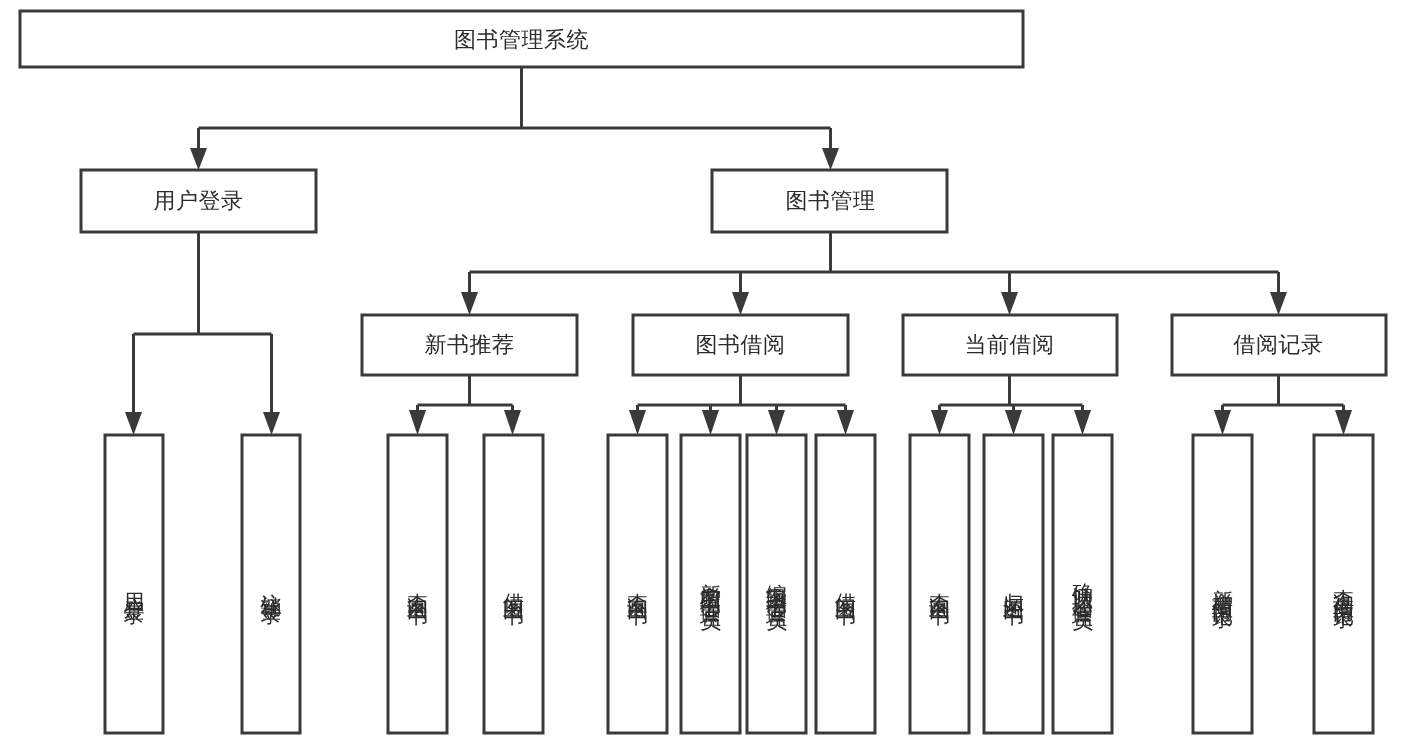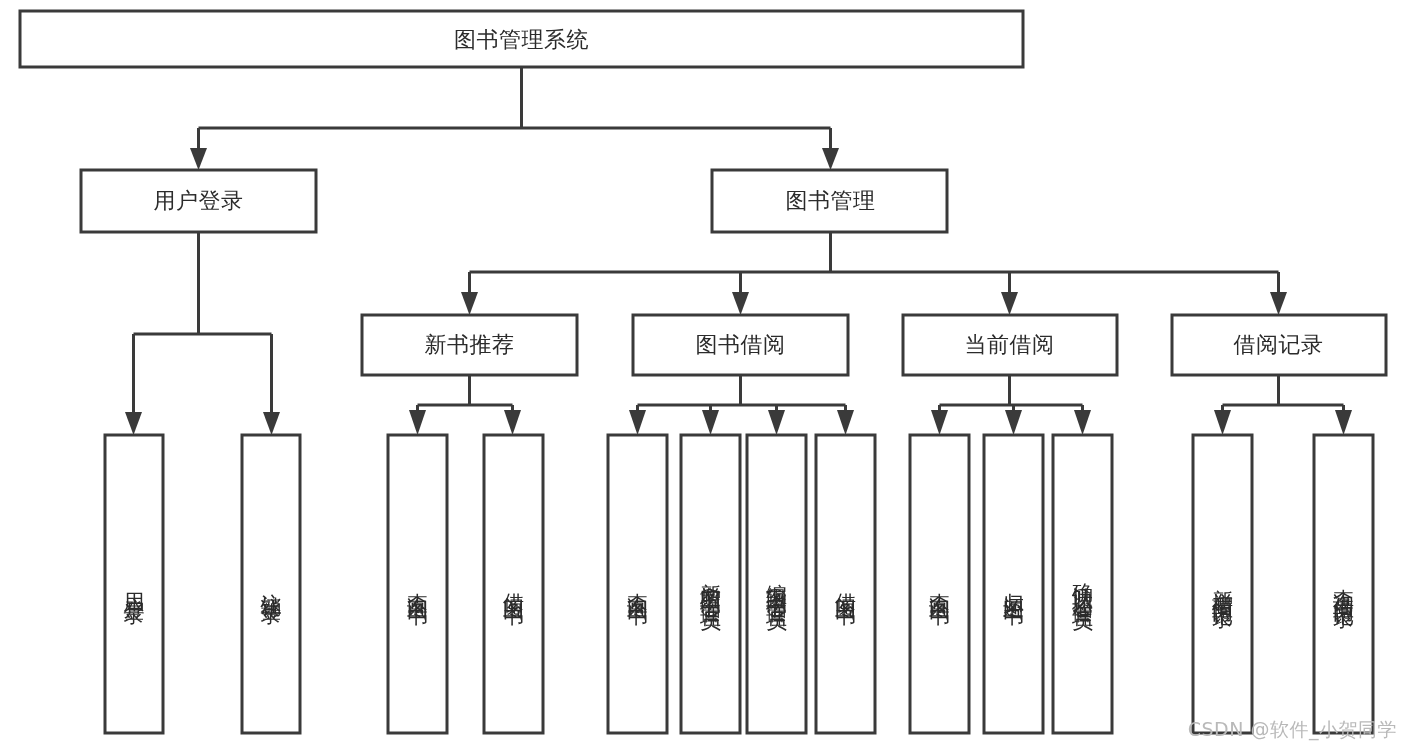--- a/index.html
+++ b/index.html
@@ -198,14 +198,13 @@
   <div class="node-label-v" style="left:747px; top:435px; width:59px; height:298px;">编辑图书（管理员）</div>
   <div class="node-label-v" style="left:816px; top:435px; width:59px; height:298px;">借阅图书</div>
 
   <div class="node-label-v" style="left:910px; top:435px; width:59px; height:298px;">查询图书</div>
   <div class="node-label-v" style="left:984px; top:435px; width:59px; height:298px;">归还图书</div>
   <div class="node-label-v" style="left:1053px; top:435px; width:59px; height:298px;">确认归还（管理员）</div>
 
   <div class="node-label-v" style="left:1193px; top:435px; width:59px; height:298px;">新增借阅记录</div>
   <div class="node-label-v" style="left:1314px; top:435px; width:59px; height:298px;">查询借阅记录</div>
 
-  <div class="watermark">CSDN @软件_小贺同学</div>
 </div>
 
 </body></html>

